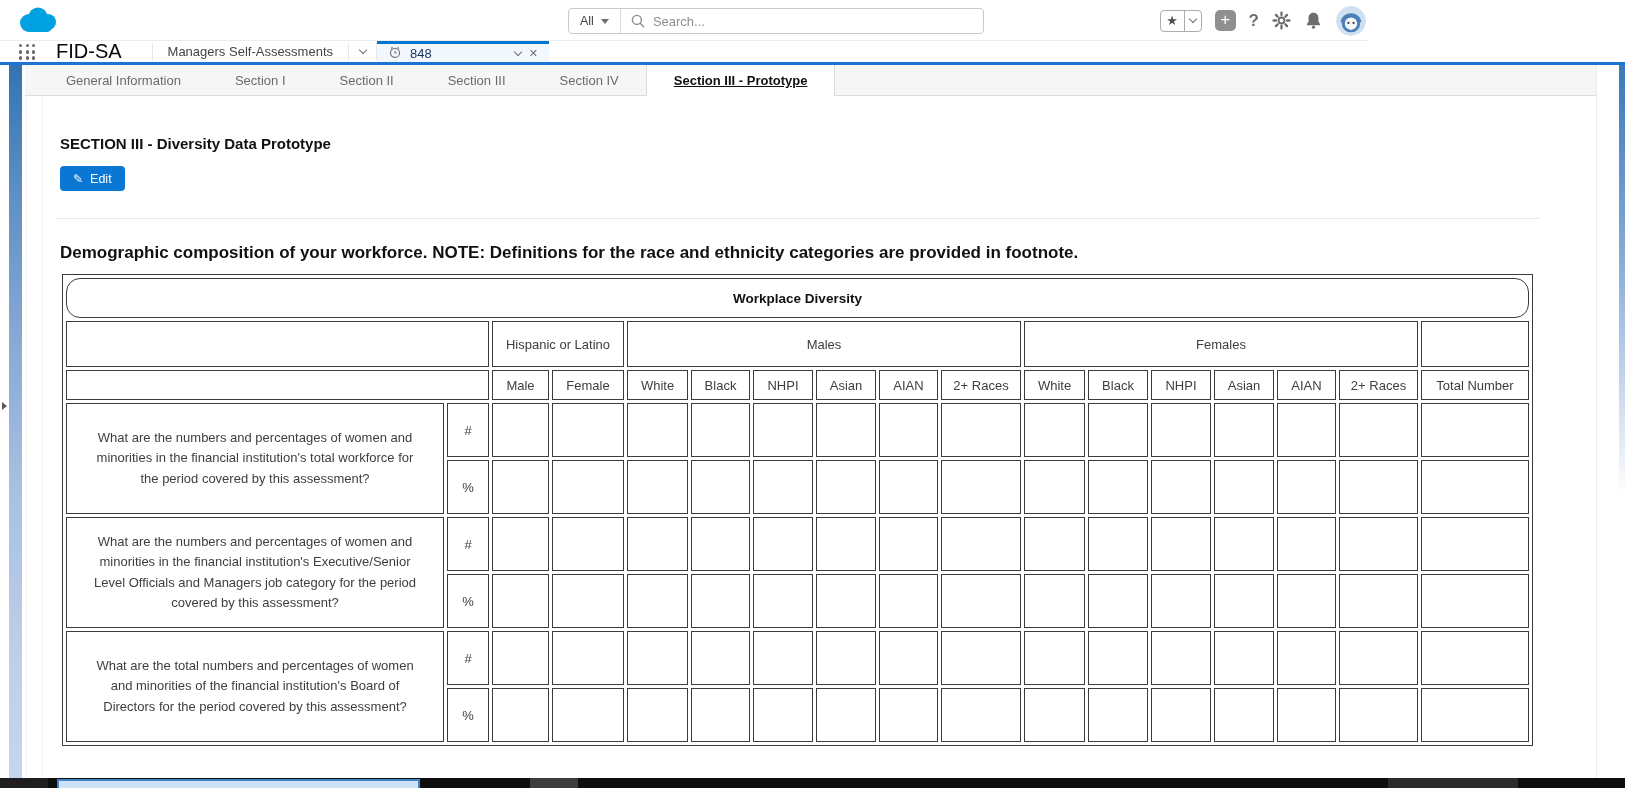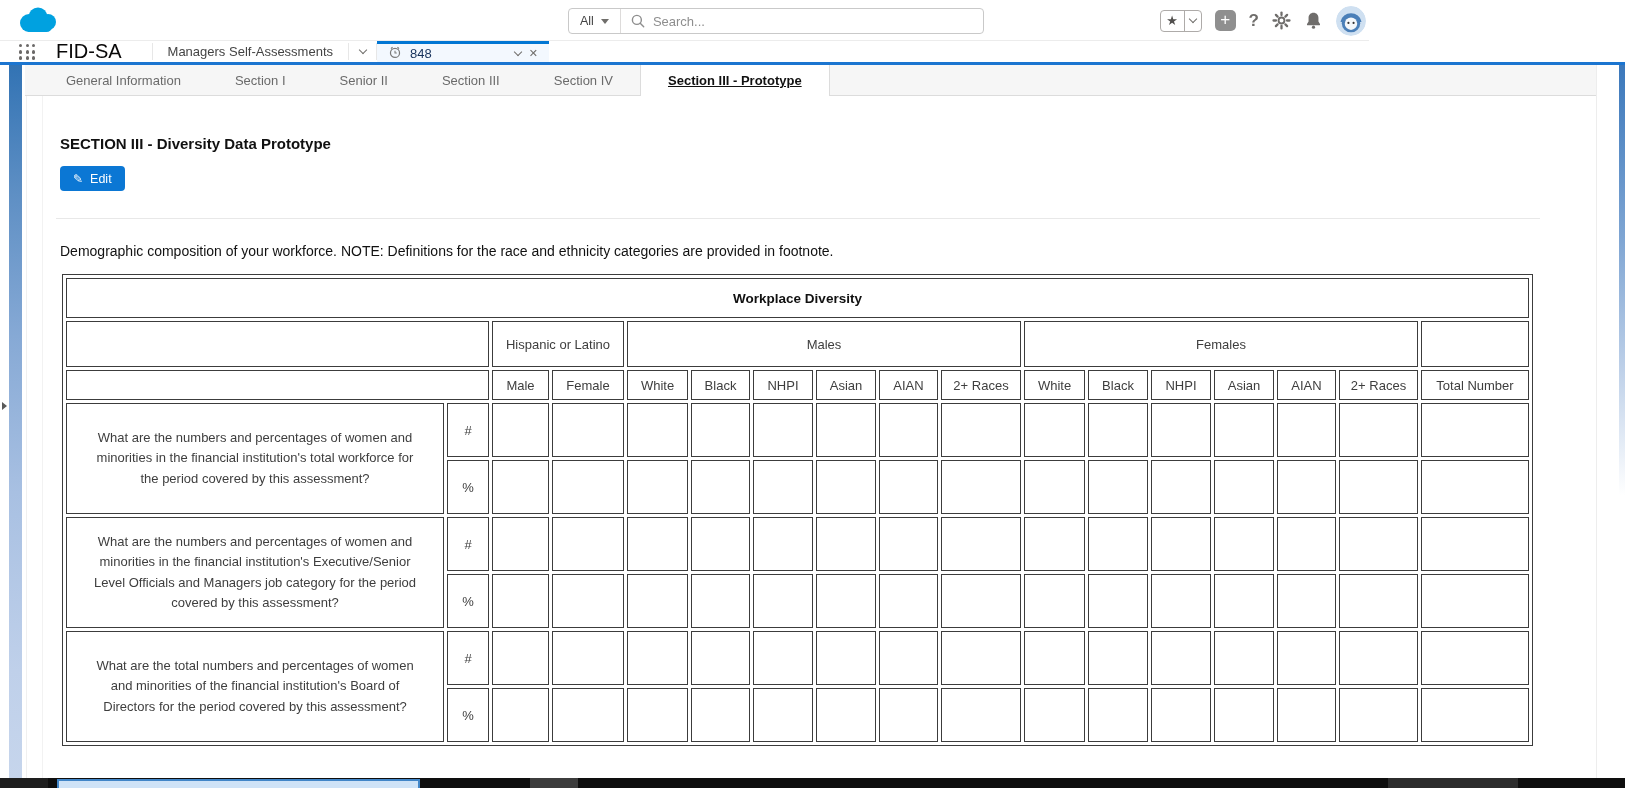--- a/index.html
+++ b/index.html
@@ -52,25 +52,25 @@
   .expander { position: absolute; left: 2px; top: 402px; width: 0; height: 0; border-top: 4px solid transparent; border-bottom: 4px solid transparent; border-left: 5px solid #5a5a5a; cursor: pointer; }
   
   .subtabs { position: absolute; left: 25px; top: 65px; width: 1571px; height: 31px; background: #f6f6f6; border-bottom: 1px solid #dcdcdc; display: flex; align-items: stretch; padding-left: 14px; }
   .subtab { font-size: 13px; color: #6a6a6a; display: flex; align-items: center; padding: 0 27px; white-space: nowrap; cursor: pointer; }
   .subtab.active { background: #fff; border-left: 1px solid #dcdcdc; border-right: 1px solid #dcdcdc; margin-bottom: -1px; color: #111; font-weight: bold; text-decoration: underline; }
   
   .section-title { position: absolute; left: 60px; top: 135px; font-size: 15px; font-weight: bold; color: #111; }
   .editbtn { position: absolute; left: 60px; top: 166px; height: 25px; padding: 0 13px; background: #0b77d4; border: none; border-radius: 4px; color: #fff; font-size: 12.5px; display: flex; align-items: center; gap: 7px; cursor: pointer; font-family: "Liberation Sans", sans-serif; }
   .editbtn .pencil { font-size: 12px; }
   .hdivider { position: absolute; left: 56px; top: 218px; width: 1484px; height: 1px; background: #e8e8e8; }
-  .note { position: absolute; left: 60px; top: 243px; font-size: 14px; font-weight: normal; color: #111; }
+  .note { position: absolute; left: 60px; top: 243px; font-size: 17px; font-weight: bold; color: #111; }
   
   .wd { position: absolute; left: 62px; top: 274px; border-collapse: separate; border-spacing: 3px; border: 1.5px solid #3c3c3c; table-layout: fixed; background: #fff; }
   .wd td { border: 1.5px solid #3c3c3c; background: #fff; text-align: center; vertical-align: middle; font-size: 13px; color: #3e3e3e; padding: 2px 5px; overflow: hidden; }
-  .wd .t-title { font-weight: bold; color: #111; height: 40px; font-size: 13.5px; }
+  .wd .t-title { font-weight: bold; color: #111; height: 40px; font-size: 13.5px; border-radius: 14px; }
   .wd .r-group td { height: 46px; }
   .wd .r-cols td { height: 30px; margin-top: 32px; }
   .wd .r-data td { height: 54px; }
   .wd .q { padding: 4px 22px; line-height: 1.55; }
   
   .taskbar { position: absolute; left: 0; top: 778px; width: 1625px; height: 10px; background: #0e0e0e; }
   .tb-start { position: absolute; left: 0; top: 0; width: 48px; height: 10px; background: #1e1e1e; }
   .tb-search { position: absolute; left: 57px; top: 1px; width: 363px; height: 9px; background: #cfe3f7; border: 2px solid #4286c8; border-bottom: none; }
   .tb-app { position: absolute; left: 530px; top: 0; width: 48px; height: 10px; background: #3c3c3c; }
   .tb-tray { position: absolute; left: 1388px; top: 0; width: 130px; height: 10px; background: #2c2c2c; }
@@ -184,21 +184,21 @@
 <div class="leftstrip"></div>
 <div class="vline-a"></div>
 <div class="vline-b"></div>
 <div class="rline"></div>
 <div class="rightstrip"></div>
 <div class="expander"></div>
 
 <div class="subtabs">
   <div class="subtab">General Information</div>
   <div class="subtab">Section I</div>
-  <div class="subtab">Senior II</div>
+  <div class="subtab">Section II</div>
   <div class="subtab">Section III</div>
   <div class="subtab">Section IV</div>
   <div class="subtab active">Section III - Prototype</div>
 </div>
 
 <div class="section-title">SECTION III - Diversity Data Prototype</div>
 <button class="editbtn">
   <span class="pencil">✎</span>
   <span>Edit</span>
 </button>

